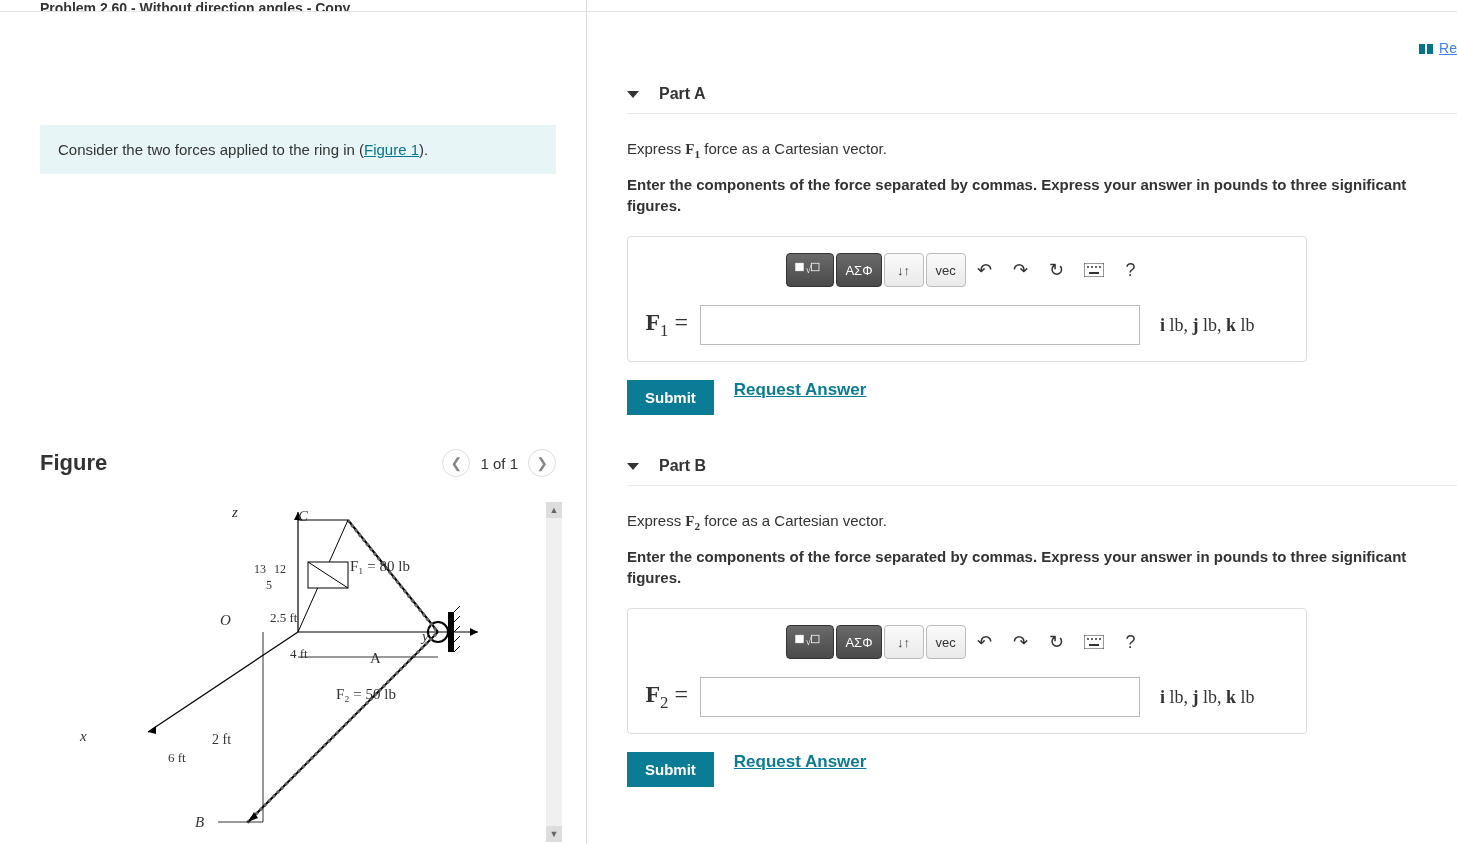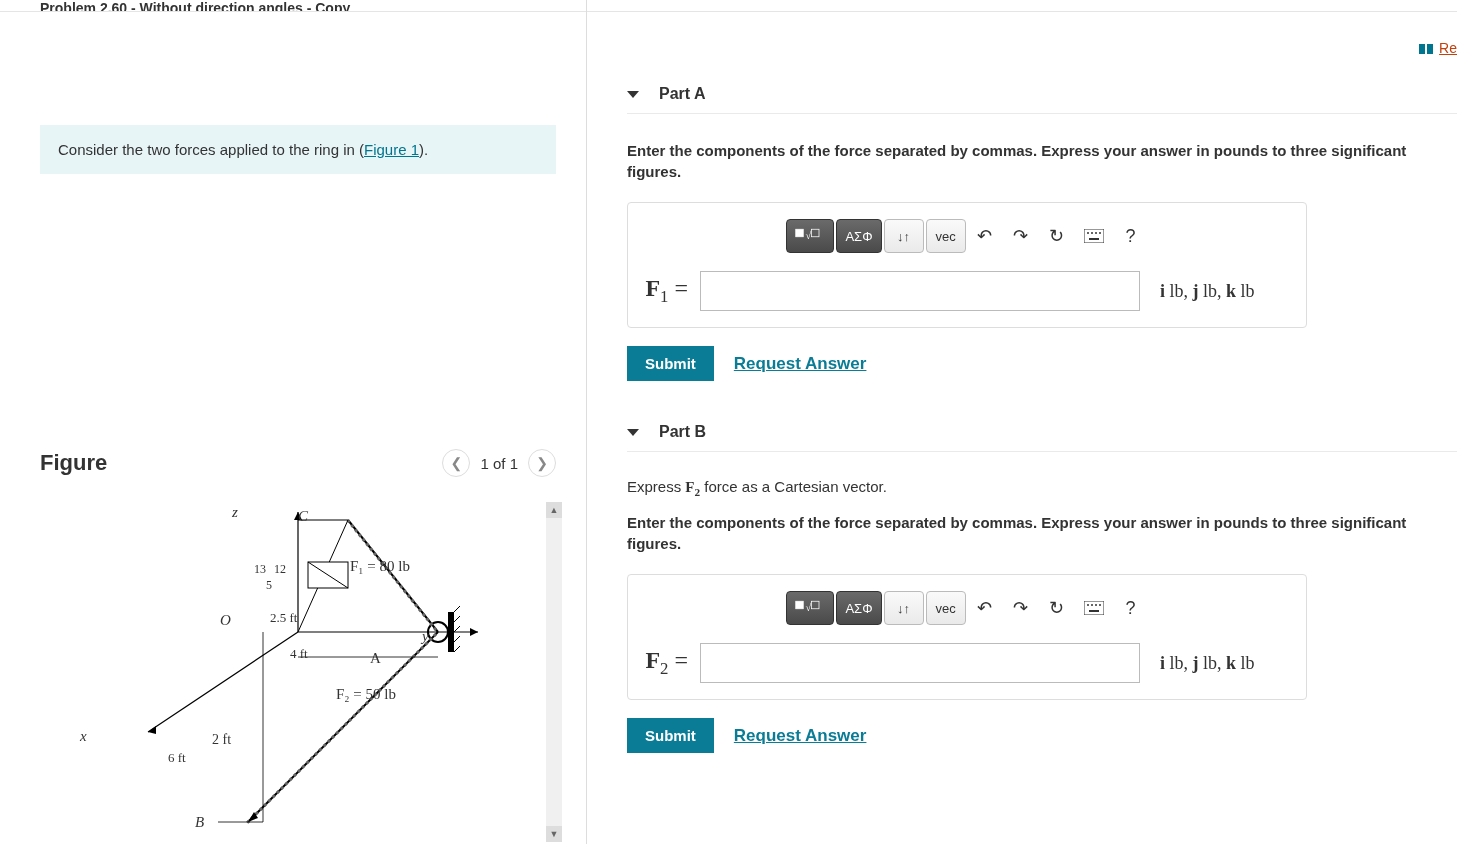--- a/index.html
+++ b/index.html
@@ -12,21 +12,21 @@
 .info-box a { color: #00758f; text-decoration: underline; }
 .figure-header { display: flex; align-items: center; justify-content: space-between; margin-top: 275px; }
 .figure-title { font-size: 22px; font-weight: bold; }
 .figure-nav { display: flex; align-items: center; gap: 10px; }
 .nav-btn { width: 28px; height: 28px; border: 1px solid #ddd; border-radius: 50%; background: #fff; display: flex; align-items: center; justify-content: center; cursor: pointer; color: #888; font-size: 14px; }
 .nav-counter { font-size: 15px; }
 .figure-image { margin-top: 25px; text-align: center; position: relative; height: 340px; }
 .figure-scroll { position: absolute; right: -6px; top: 0; width: 16px; height: 340px; background: #f0f0f0; }
 .figure-scroll-thumb-top { position: absolute; top: 0; left: 0; right: 0; height: 16px; background: #ddd; display:flex; align-items:center; justify-content:center; font-size:9px; color:#666; }
 .figure-scroll-thumb-bot { position: absolute; bottom: 0; left: 0; right: 0; height: 16px; background: #ddd; display:flex; align-items:center; justify-content:center; font-size:9px; color:#666;}
-.review-link { position: absolute; top: 40px; right: 0; font-size: 14px; color: #c2410c; text-decoration: underline; }
+.review-link { position: absolute; top: 40px; right: 0; font-size: 14px; color: #3b82f6; text-decoration: underline; }
 .review-link::before { content: ""; display:inline-block; width:14px; height:10px; background: linear-gradient(to right, #00758f 45%, transparent 45%, transparent 55%, #00758f 55%); margin-right:6px; vertical-align: middle;}
 .part { margin-top: 55px; }
 .part + .part { margin-top: 32px; }
 .part-header { display: flex; align-items: center; gap: 20px; padding: 10px 0; border-bottom: 1px solid #eaeaea; cursor: pointer; }
 .part-header .caret { width: 0; height: 0; border-left: 6px solid transparent; border-right: 6px solid transparent; border-top: 7px solid #333; }
 .part-title { font-weight: bold; font-size: 16px; }
 .part-body { padding: 26px 10px 0 0; }
 .prompt { font-size: 15px; margin-bottom: 14px; }
 .prompt .mathvar { font-family: 'Times New Roman', serif; font-weight: bold; }
 .prompt .sub { font-size: 0.75em; vertical-align: sub; }
@@ -35,21 +35,21 @@
 .toolbar { display: flex; align-items: center; justify-content: center; gap: 2px; margin-bottom: 18px; }
 .tool-btn { height: 34px; min-width: 40px; padding: 0 8px; background: linear-gradient(#6a6a6a,#4a4a4a); color: #fff; border: 1px solid #333; border-radius: 4px; display:flex; align-items:center; justify-content:center; cursor:pointer; font-size:13px; }
 .tool-btn.light { background: linear-gradient(#fafafa,#eaeaea); color: #333; border-color:#bbb; }
 .tool-btn.plain { background: transparent; border: none; color: #333; font-size: 18px; min-width: 34px; }
 .tool-btn.templates svg { width: 30px; height: 20px; }
 .answer-row { display: flex; align-items: center; gap: 12px; }
 .answer-label { font-family: 'Times New Roman', serif; font-size: 24px; min-width: 44px; text-align: right; }
 .answer-label .sub { font-size: 0.7em; vertical-align: sub; }
 .answer-input { flex: 1; height: 40px; border: 1px solid #bbb; background: #fff; padding: 4px 8px; font-size: 15px; max-width: 440px; }
 .answer-units { font-family: 'Times New Roman', serif; font-size: 18px; margin-left: 8px; }
-.action-row { display: flex; align-items: center; gap: 20px; margin-top: 18px; }
+.action-row { display: flex; gap: 20px; margin-top: 18px; }
 .submit-btn { background: #0a7c96; color: #fff; border: none; padding: 9px 18px; font-size: 15px; font-weight: bold; cursor: pointer; }
 .request-link { color: #0a7c96; text-decoration: underline; font-weight: bold; cursor: pointer; font-size: 17px; }
 
 .diagram-label { position: absolute; font-family: 'Times New Roman', serif; font-size: 15px; font-style: italic; }
 </style>
 </head>
 <body>
 
 <div class="top-bar">Problem 2.60 - Without direction angles - Copy</div>
 
@@ -131,20 +131,23 @@
 
   <div class="right-pane">
     <a href="#" class="review-link">Re</a>
 
     <div class="part">
       <div class="part-header">
         <span class="caret"></span>
         <span class="part-title">Part A</span>
       </div>
       <div class="part-body">
+        <div class="prompt">
+          <span>Express </span><span class="mathvar"><span>F</span><span class="sub">1</span></span><span> force as a Cartesian vector.</span>
+        </div>
         <div class="instruction">Enter the components of the force separated by commas. Express your answer in pounds to three significant figures.</div>
         <div class="answer-box">
           <div class="toolbar">
             <button class="tool-btn templates">
               <svg viewBox="0 0 40 24">
                   <rect x="1" y="3" width="10" height="10" fill="#fff" stroke="#fff"></rect>
                   <text x="14" y="16" fill="#fff" font-size="14" font-family="serif">√</text>
                   <rect x="22" y="3" width="10" height="10" fill="none" stroke="#fff"></rect>
                 </svg>
             </button>

